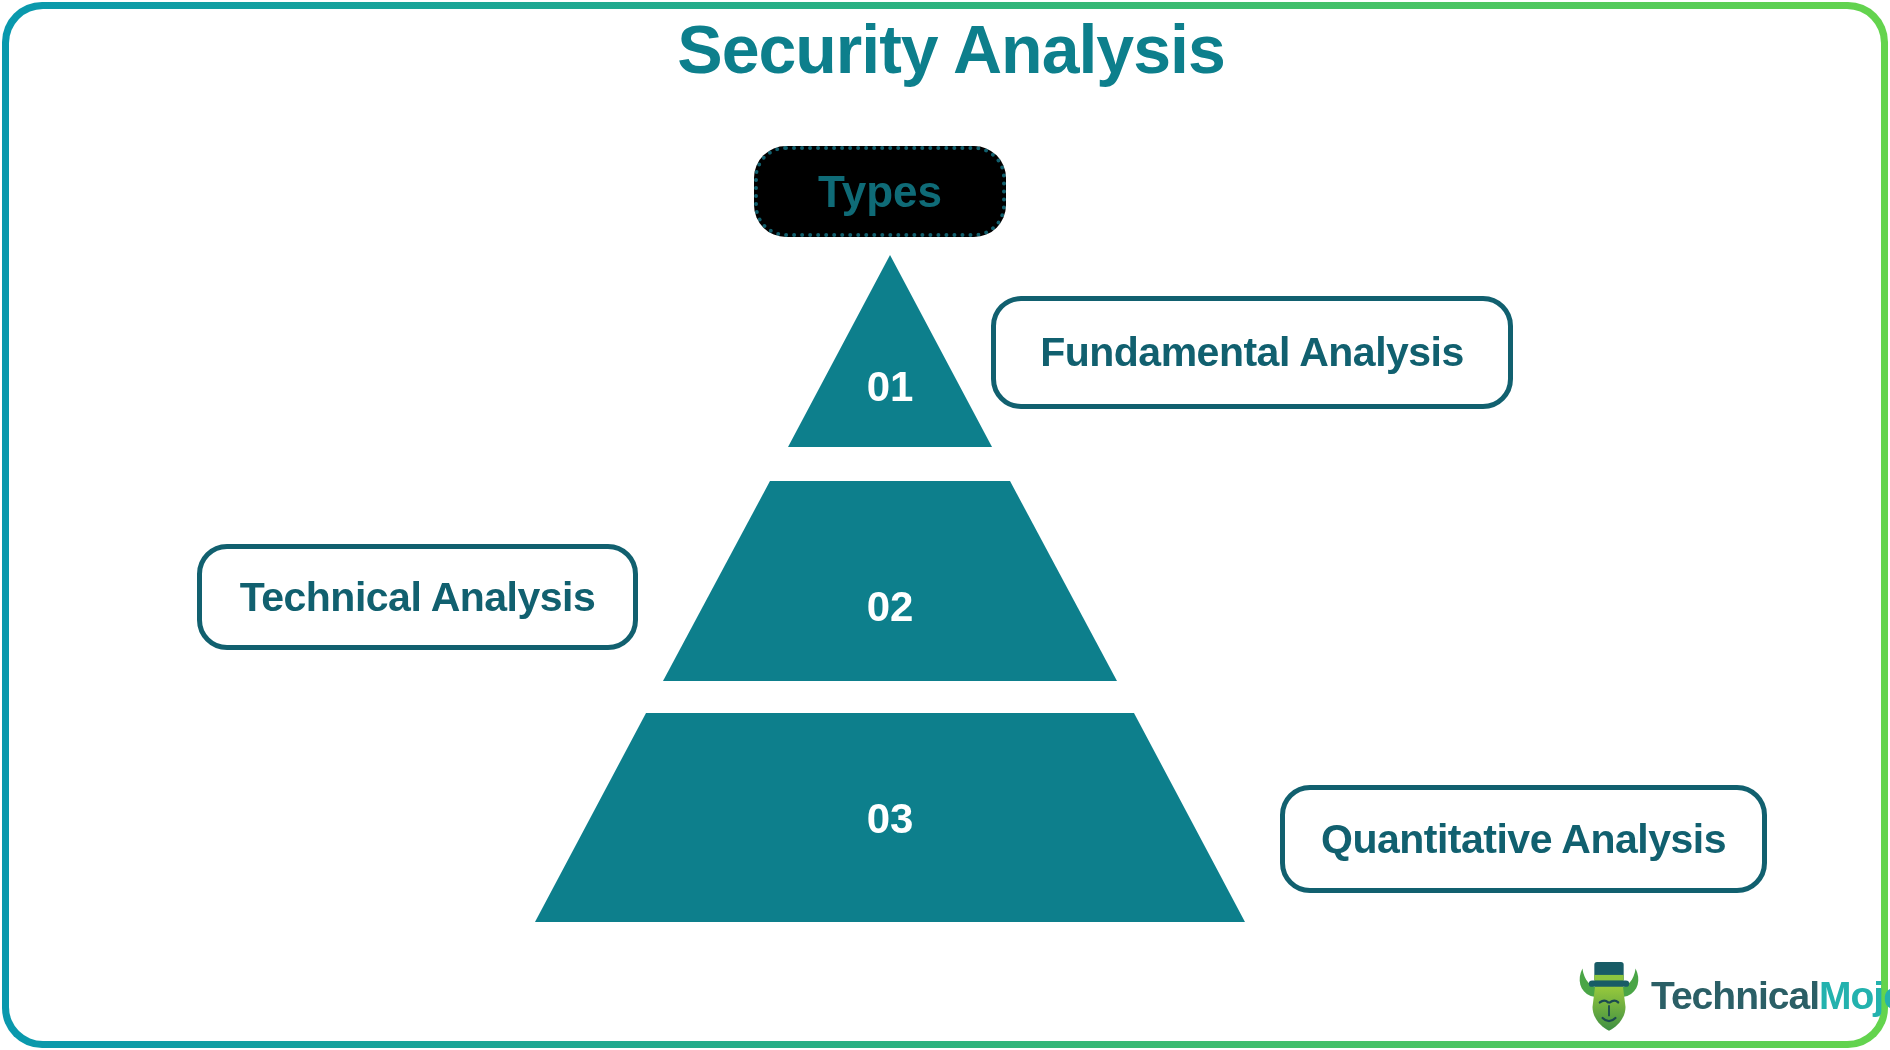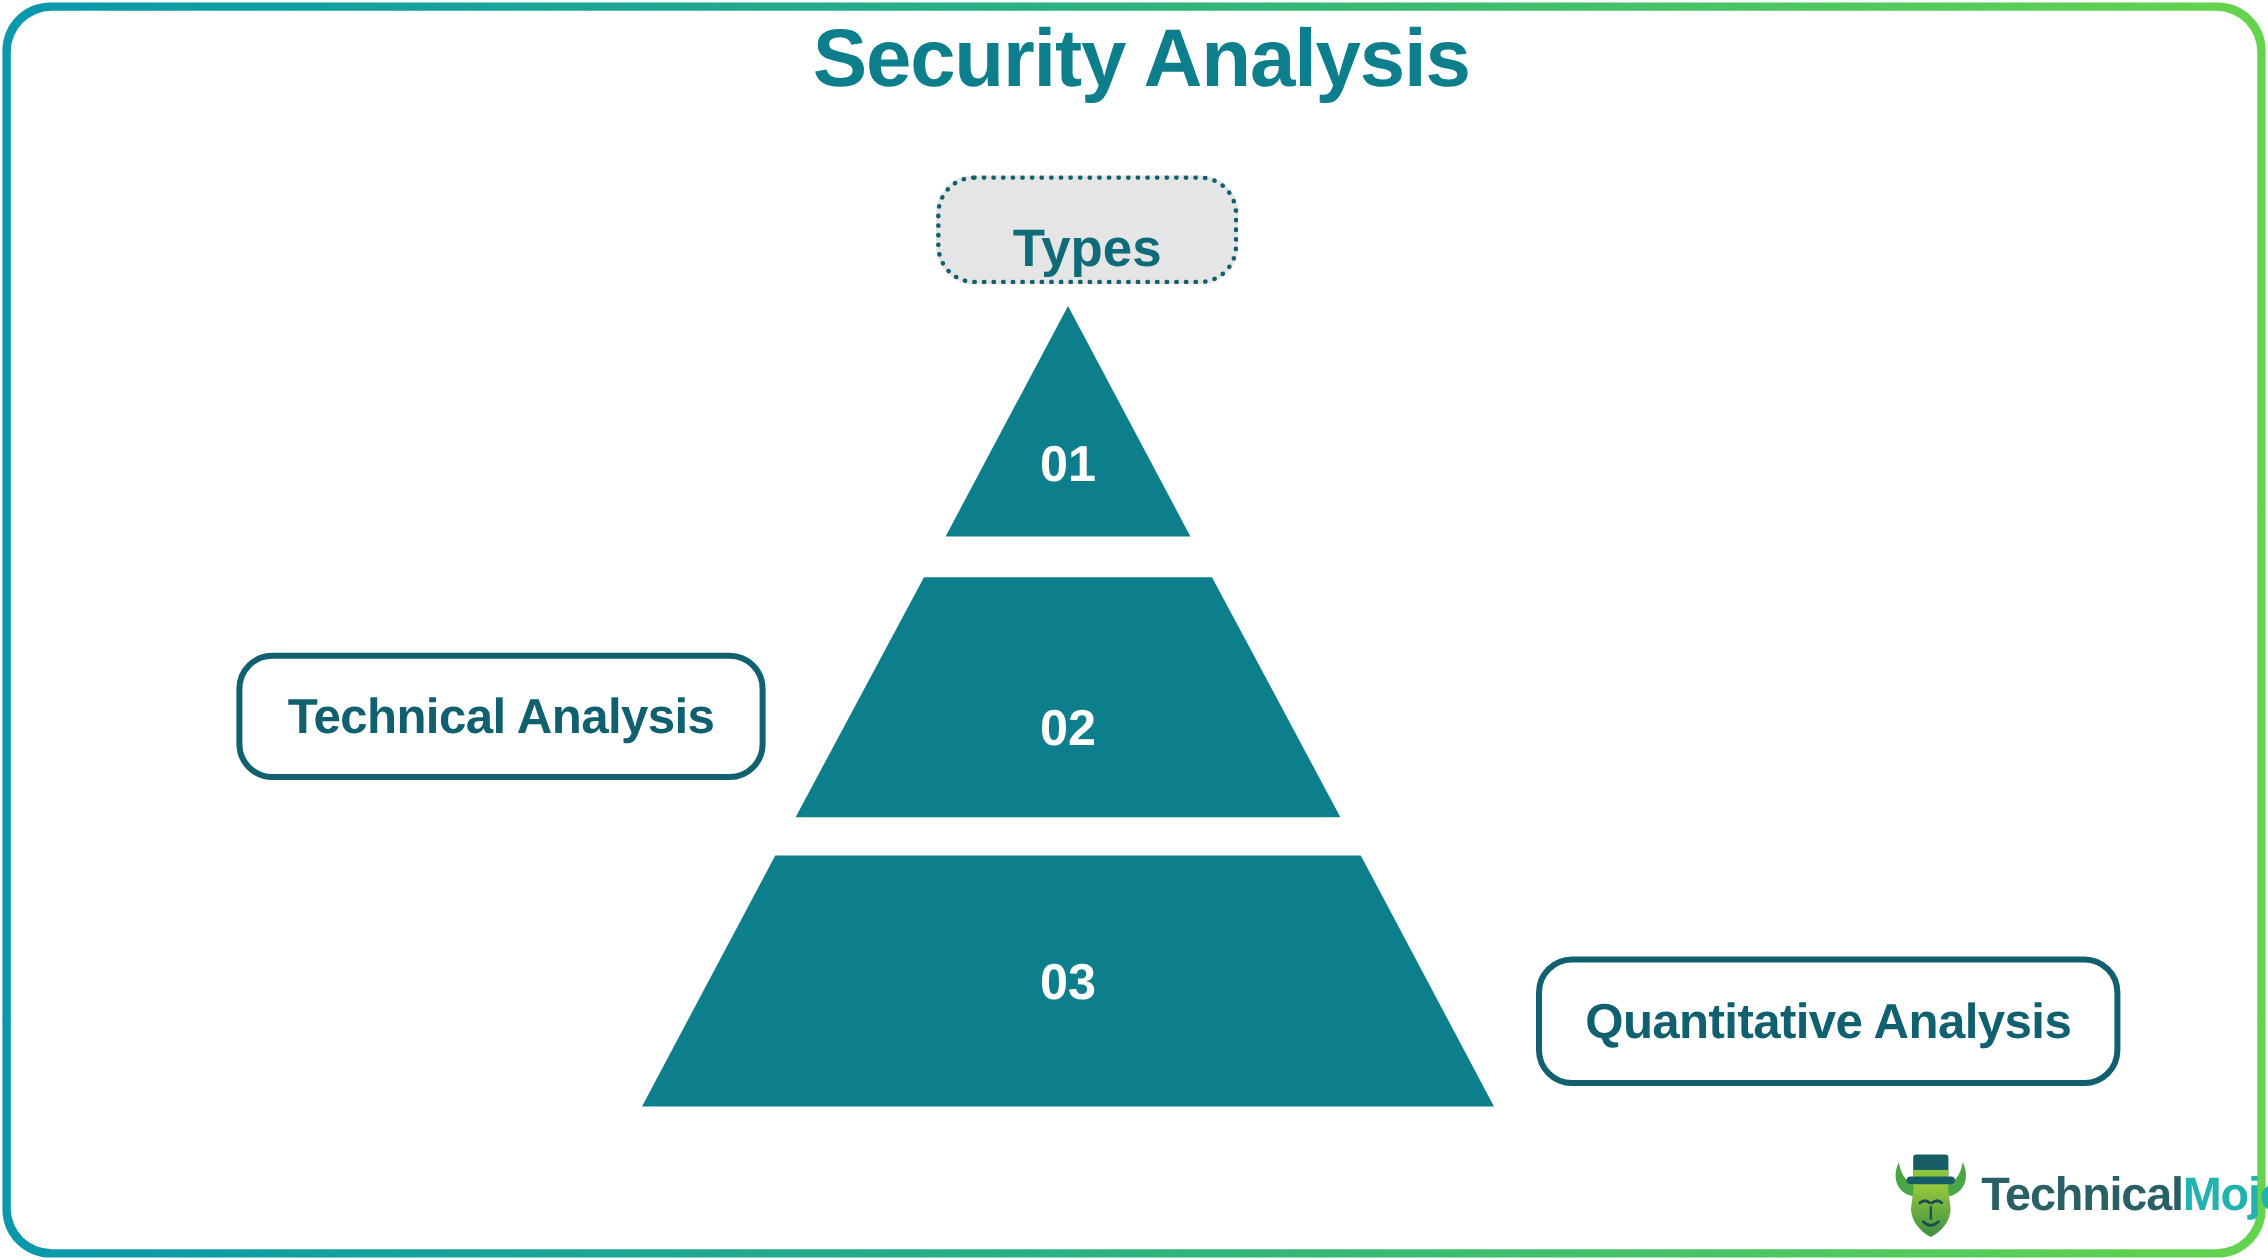--- a/index.html
+++ b/index.html
@@ -36,33 +36,33 @@
     text-align: center;
     font-size: 68px;
     font-weight: bold;
     letter-spacing: -1px;
     color: #0D7F8C;
     z-index: 2;
     padding-left: 12px;
   }
   .types-badge {
     position: absolute;
-    left: 780px; top: 146px;
+    left: 754px; top: 146px;
     width: 252px; height: 91px;
     box-sizing: border-box;
     border: 4px dotted #12606E;
     border-radius: 32px;
     display: flex;
-    align-items: flex-end;
+    align-items: center;
     justify-content: center;
     font-size: 44px;
     font-weight: bold;
     color: #0F6B77;
     z-index: 2;
-    background: #e5e5e5;
+    background: #000000;
   }
   .pyramid-svg {
     position: absolute;
     left: 0; top: 0;
     width: 1890px;
     height: 1050px;
     z-index: 1;
   }
   .level-number {
     font-family: "Liberation Sans", sans-serif;
@@ -80,21 +80,21 @@
     align-items: center;
     justify-content: center;
     font-size: 41px;
     font-weight: bold;
     letter-spacing: -0.5px;
     color: #11606F;
     z-index: 2;
   }
   .label-fundamental { left: 991px;  top: 296px; width: 522px; height: 113px; }
   .label-technical   { left: 197px;  top: 544px; width: 441px; height: 106px; }
-  .label-quantitative{ left: 1280px; top: 785px; width: 487px; height: 108px; margin-top: 12px; }
+  .label-quantitative{ left: 1280px; top: 785px; width: 487px; height: 108px; }
   .logo {
     position: absolute;
     left: 1576px; top: 958px;
     display: flex;
     align-items: center;
     gap: 9px;
     z-index: 2;
   }
   .logo-text {
     font-size: 39px;
@@ -122,20 +122,23 @@
 
   <svg class="pyramid-svg" viewBox="0 0 1890 1050" xmlns="http://www.w3.org/2000/svg">
     <polygon points="890,255 992,447 788,447" fill="#0D7F8C"></polygon>
     <polygon points="770,481 1010,481 1117,681 663,681" fill="#0D7F8C"></polygon>
     <polygon points="646,713 1134,713 1245,922 535,922" fill="#0D7F8C"></polygon>
     <text x="890" y="386" text-anchor="middle" dominant-baseline="central" class="level-number">01</text>
     <text x="890" y="606" text-anchor="middle" dominant-baseline="central" class="level-number">02</text>
     <text x="890" y="818" text-anchor="middle" dominant-baseline="central" class="level-number">03</text>
   </svg>
 
+  <div class="label-box label-fundamental">
+    <span>Fundamental Analysis</span>
+  </div>
   <div class="label-box label-technical">
     <span>Technical Analysis</span>
   </div>
   <div class="label-box label-quantitative">
     <span>Quantitative Analysis</span>
   </div>
 
   <div class="logo">
     <svg width="66" height="76" viewBox="0 0 72 80" xmlns="http://www.w3.org/2000/svg">
       <defs>

